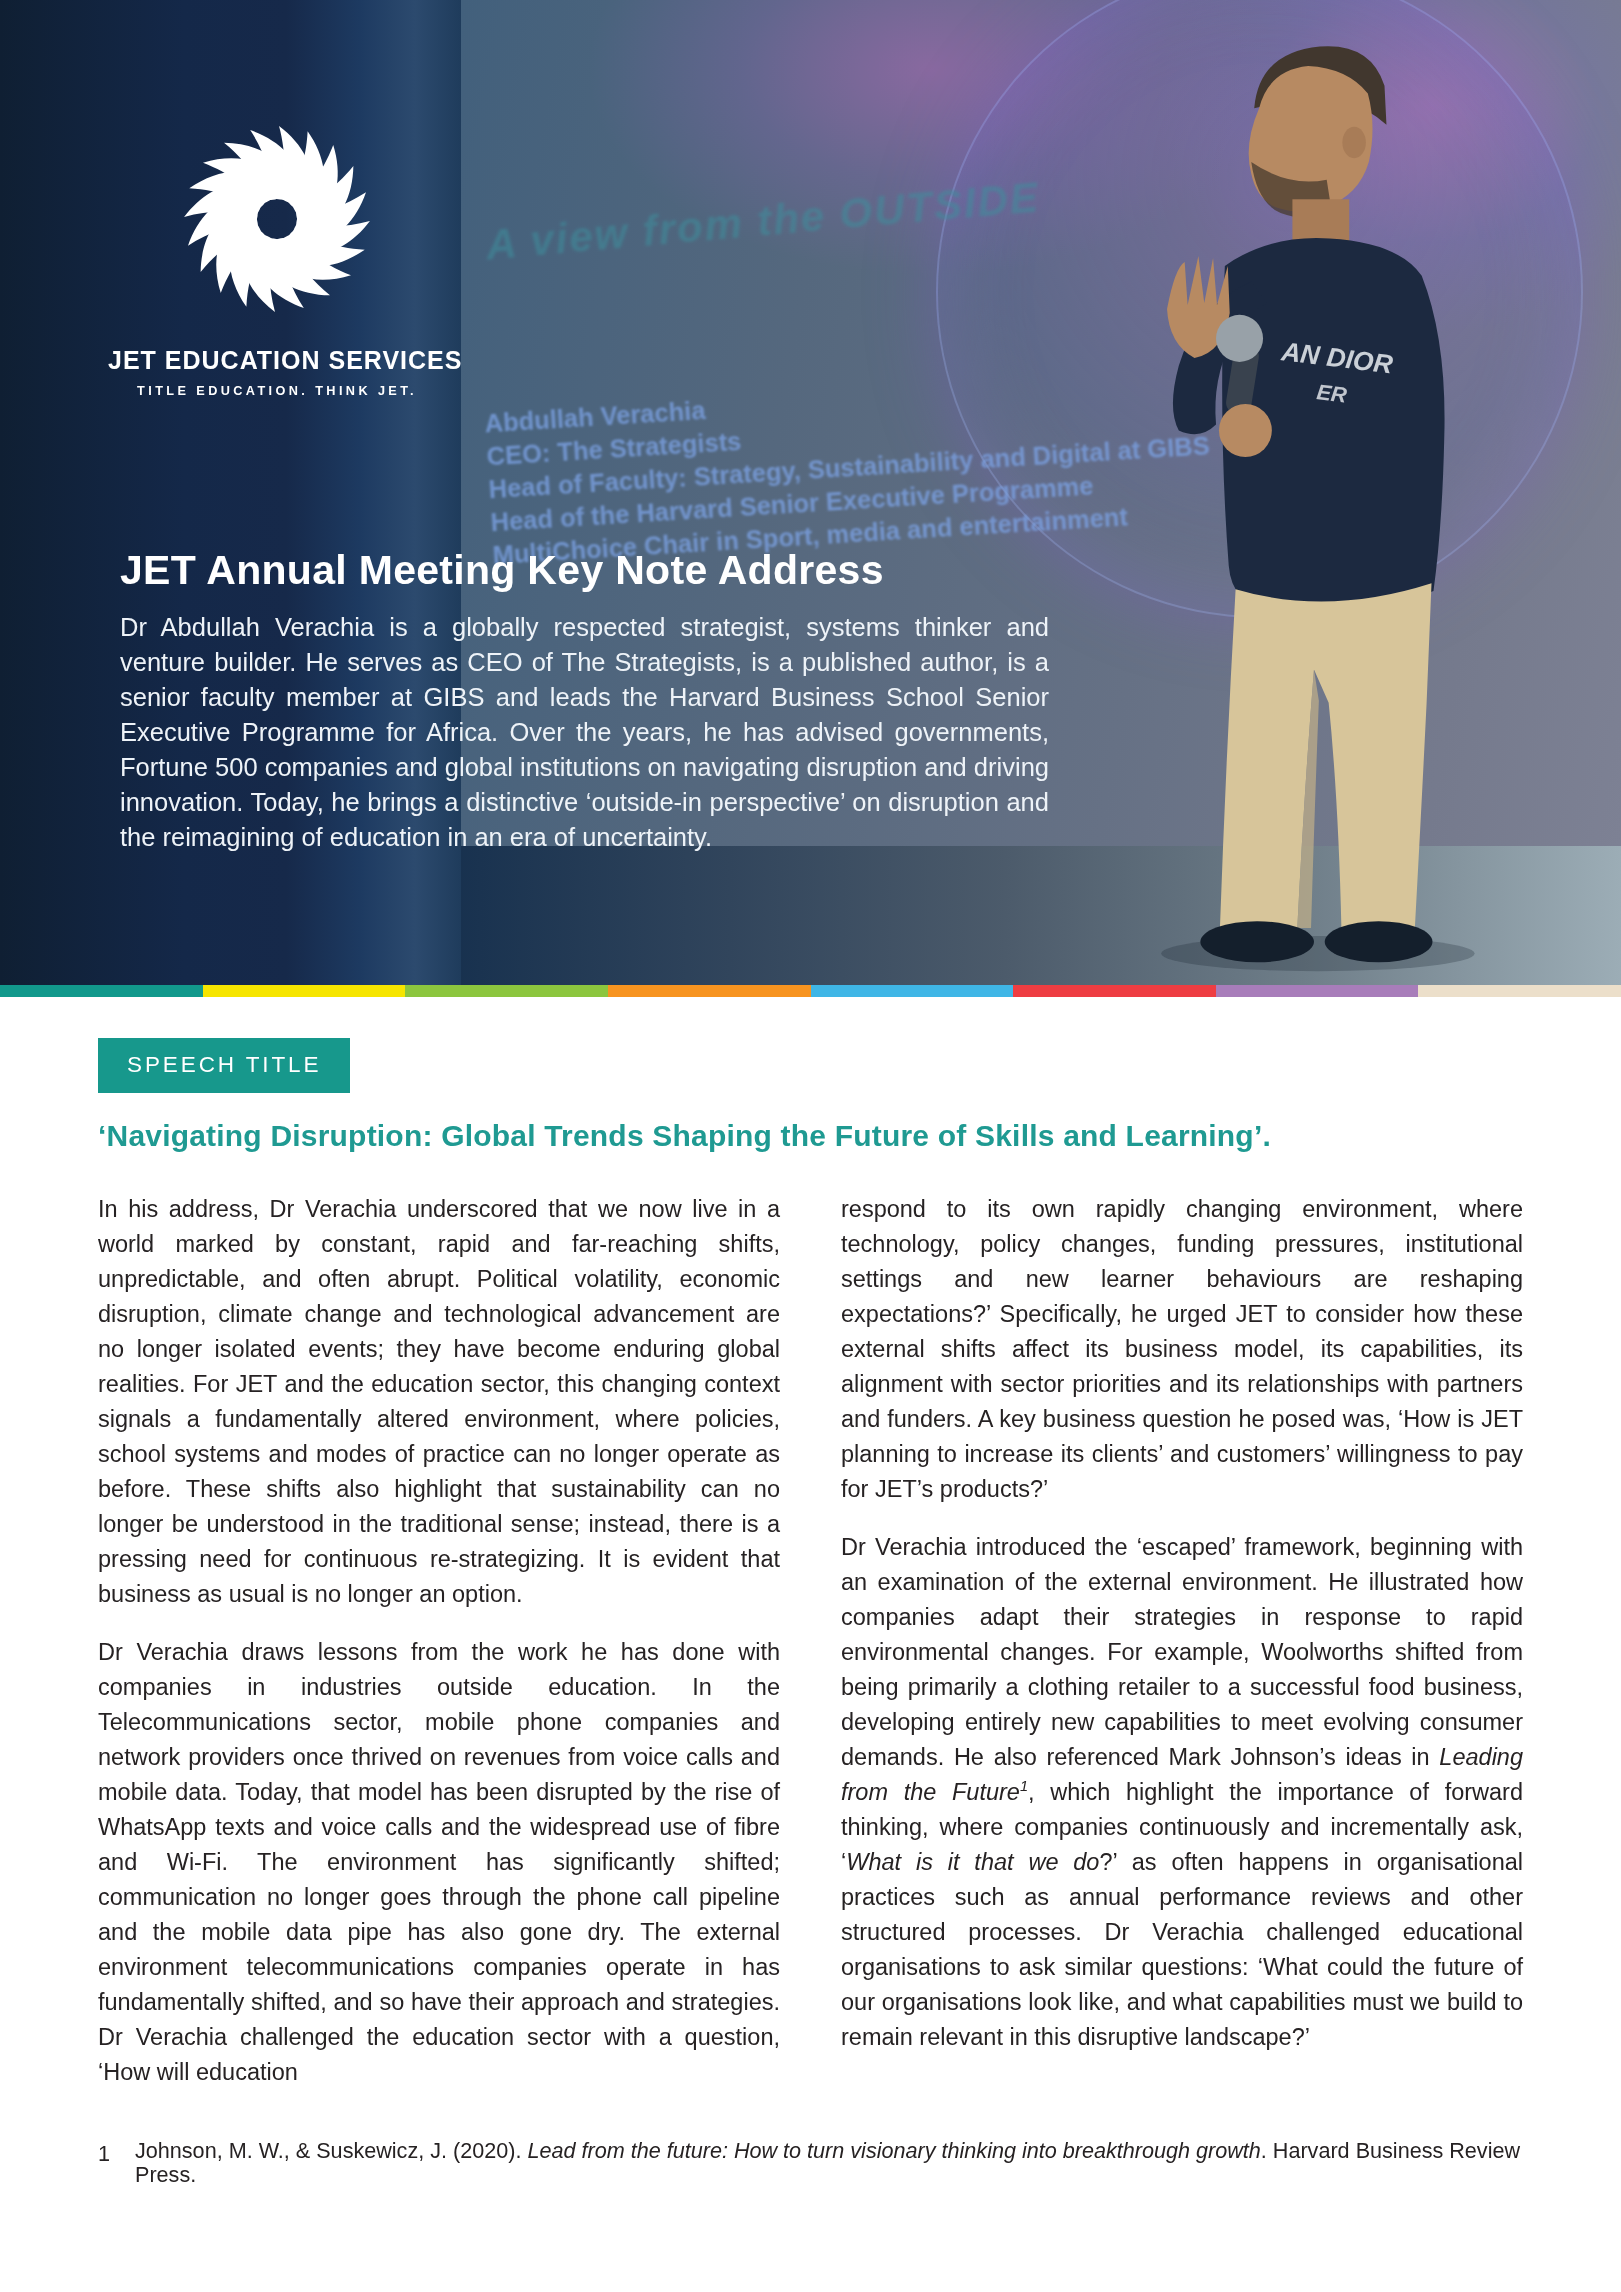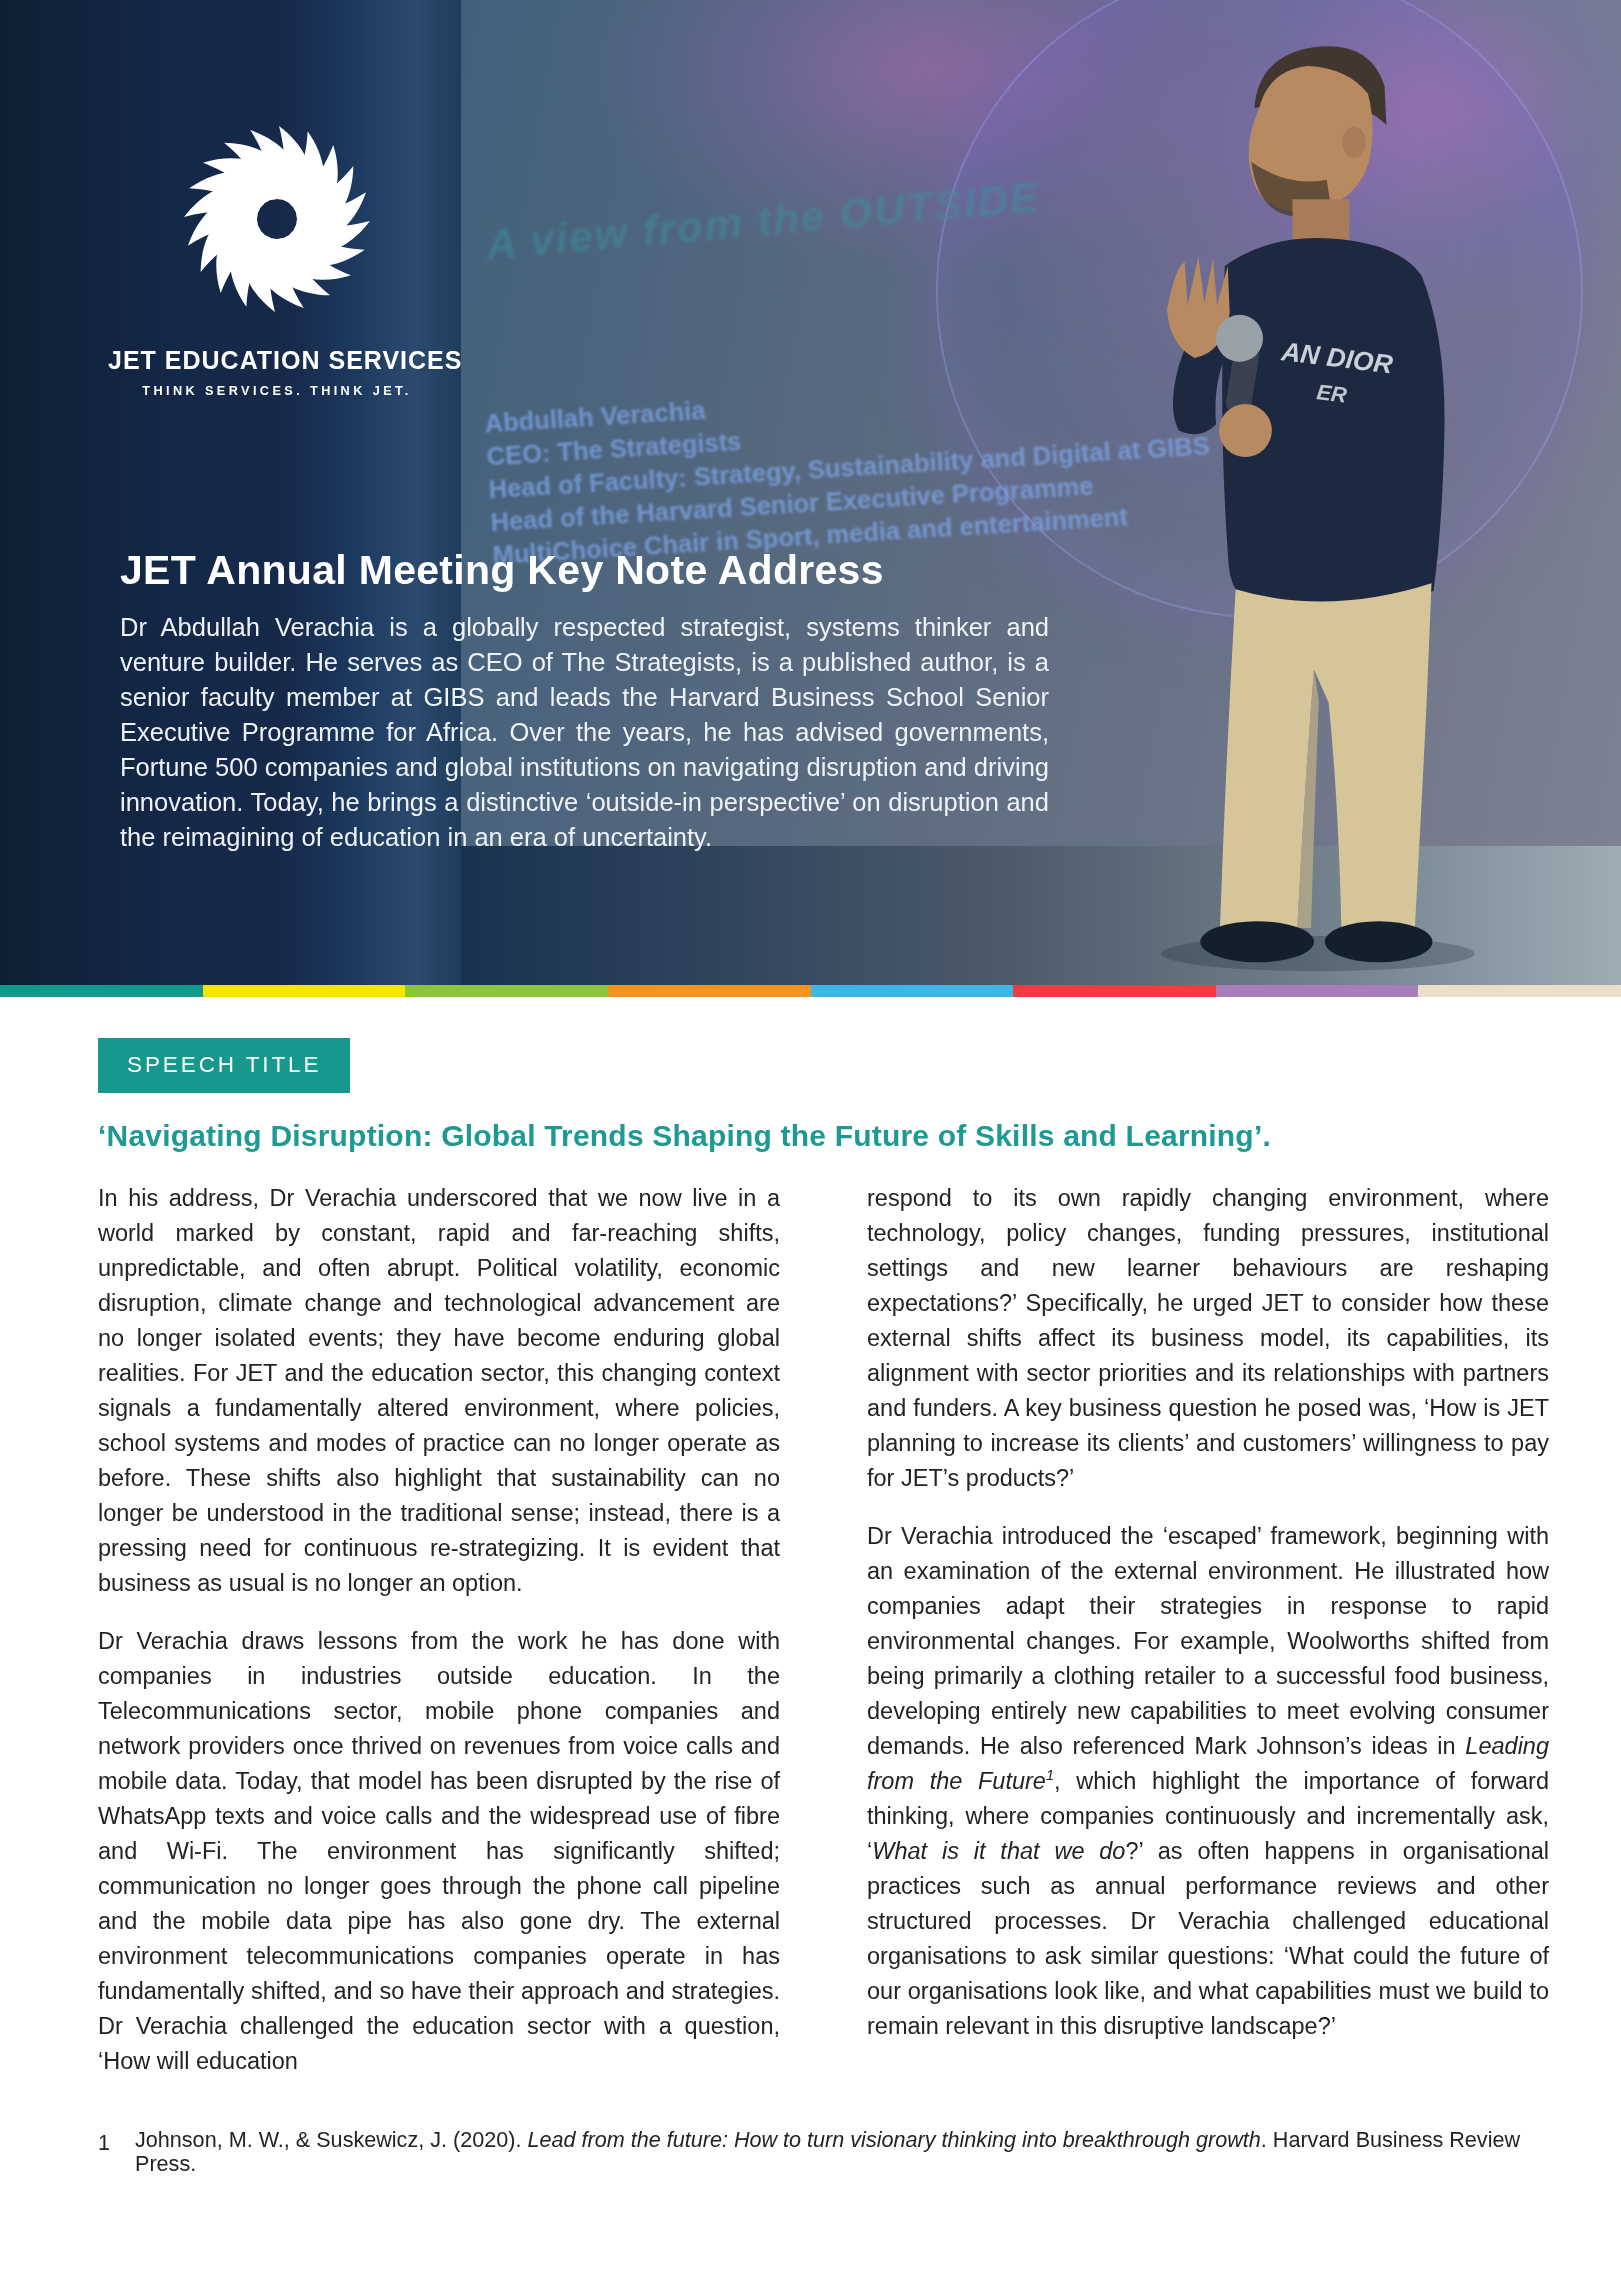--- a/index.html
+++ b/index.html
@@ -43,21 +43,21 @@
 
   
   .stripe { display:flex; width:1621px; height:11.8px; }
   .stripe .seg { flex:1 1 0; height:100%; }
 
   
   .speech { padding:41px 98px 0 98px; }
   .badge { display:inline-block; background:#17988c; color:#ffffff; font-size:22.5px; letter-spacing:2.9px;
            padding:14.7px 29px; font-weight:normal; }
   .speech-heading { margin-top:25.5px; color:#1f9a92; font-size:30px; font-weight:bold; letter-spacing:0.2px; }
-  .columns { display:flex; gap:87px; margin-top:28px; }
+  .columns { display:flex; gap:61px; margin-top:39px; }
   .col { flex:0 0 682px; width:682px; }
   .body-para { font-size:23.5px; line-height:35px; color:#262223; text-align:justify; margin:0 0 23.5px 0; }
   .it { font-style:italic; }
   sup { font-size:.62em; line-height:0; vertical-align:super; }
 
   
   .footnote { display:flex; margin-top:25.5px; padding:0 98px; }
   .fn-marker { width:37px; flex:0 0 37px; font-size:21.6px; line-height:30px; color:#262223; }
   .fn-text { flex:1; font-size:21.6px; line-height:24px; color:#262223; max-width:1392px; }
 </style>
@@ -121,21 +121,21 @@
           <path d="M0,-24 C8,-38 10,-62 2,-92 C26,-74 38,-50 34,-27 C31,-12 12,-11 0,-24 Z" transform="rotate(234)"></path>
           <path d="M0,-24 C8,-38 10,-62 2,-92 C26,-74 38,-50 34,-27 C31,-12 12,-11 0,-24 Z" transform="rotate(252)"></path>
           <path d="M0,-24 C8,-38 10,-62 2,-92 C26,-74 38,-50 34,-27 C31,-12 12,-11 0,-24 Z" transform="rotate(270)"></path>
           <path d="M0,-24 C8,-38 10,-62 2,-92 C26,-74 38,-50 34,-27 C31,-12 12,-11 0,-24 Z" transform="rotate(288)"></path>
           <path d="M0,-24 C8,-38 10,-62 2,-92 C26,-74 38,-50 34,-27 C31,-12 12,-11 0,-24 Z" transform="rotate(306)"></path>
           <path d="M0,-24 C8,-38 10,-62 2,-92 C26,-74 38,-50 34,-27 C31,-12 12,-11 0,-24 Z" transform="rotate(324)"></path>
           <path d="M0,-24 C8,-38 10,-62 2,-92 C26,-74 38,-50 34,-27 C31,-12 12,-11 0,-24 Z" transform="rotate(342)"></path>
         </g>
     </svg>
     <div class="logo-line1">JET EDUCATION SERVICES</div>
-    <div class="logo-line2">THINK SERVICES. THINK JET.</div>
+    <div class="logo-line2">TITLE EDUCATION. THINK JET.</div>
   </div>
 
   <div class="hero-title">JET Annual Meeting Key Note Address</div>
   <div class="hero-intro">Dr Abdullah Verachia is a globally respected strategist, systems thinker and venture builder. He serves as CEO of The Strategists, is a published author, is a senior faculty member at GIBS and leads the Harvard Business School Senior Executive Programme for Africa. Over the years, he has advised governments, Fortune 500 companies and global institutions on navigating disruption and driving innovation. Today, he brings a distinctive ‘outside-in perspective’ on disruption and the reimagining of education in an era of uncertainty.</div>
 </div>
 
 <div class="stripe">
     <div class="seg" style="background: rgb(18, 153, 140);"></div>
     <div class="seg" style="background: rgb(246, 229, 0);"></div>
     <div class="seg" style="background: rgb(140, 198, 62);"></div>

